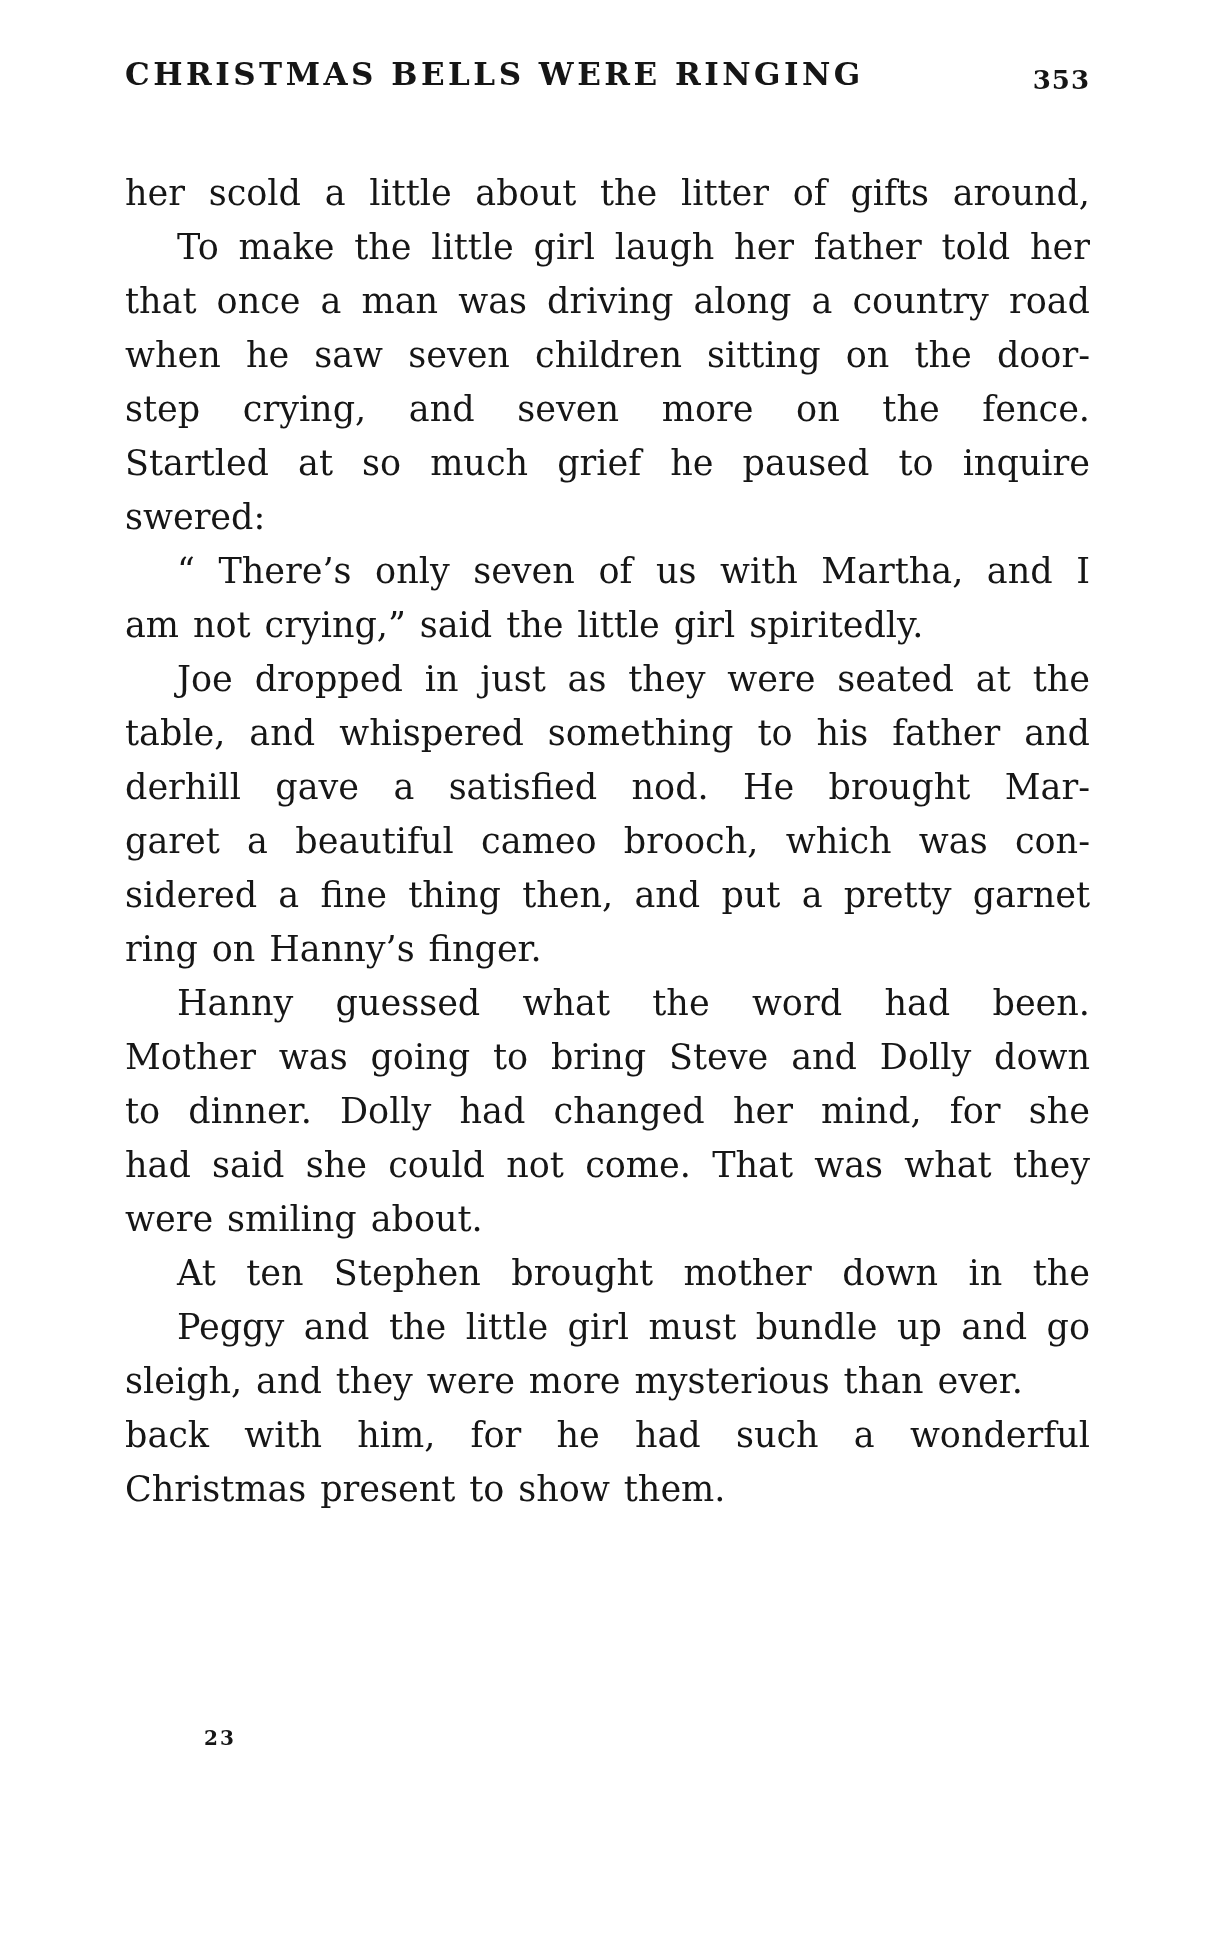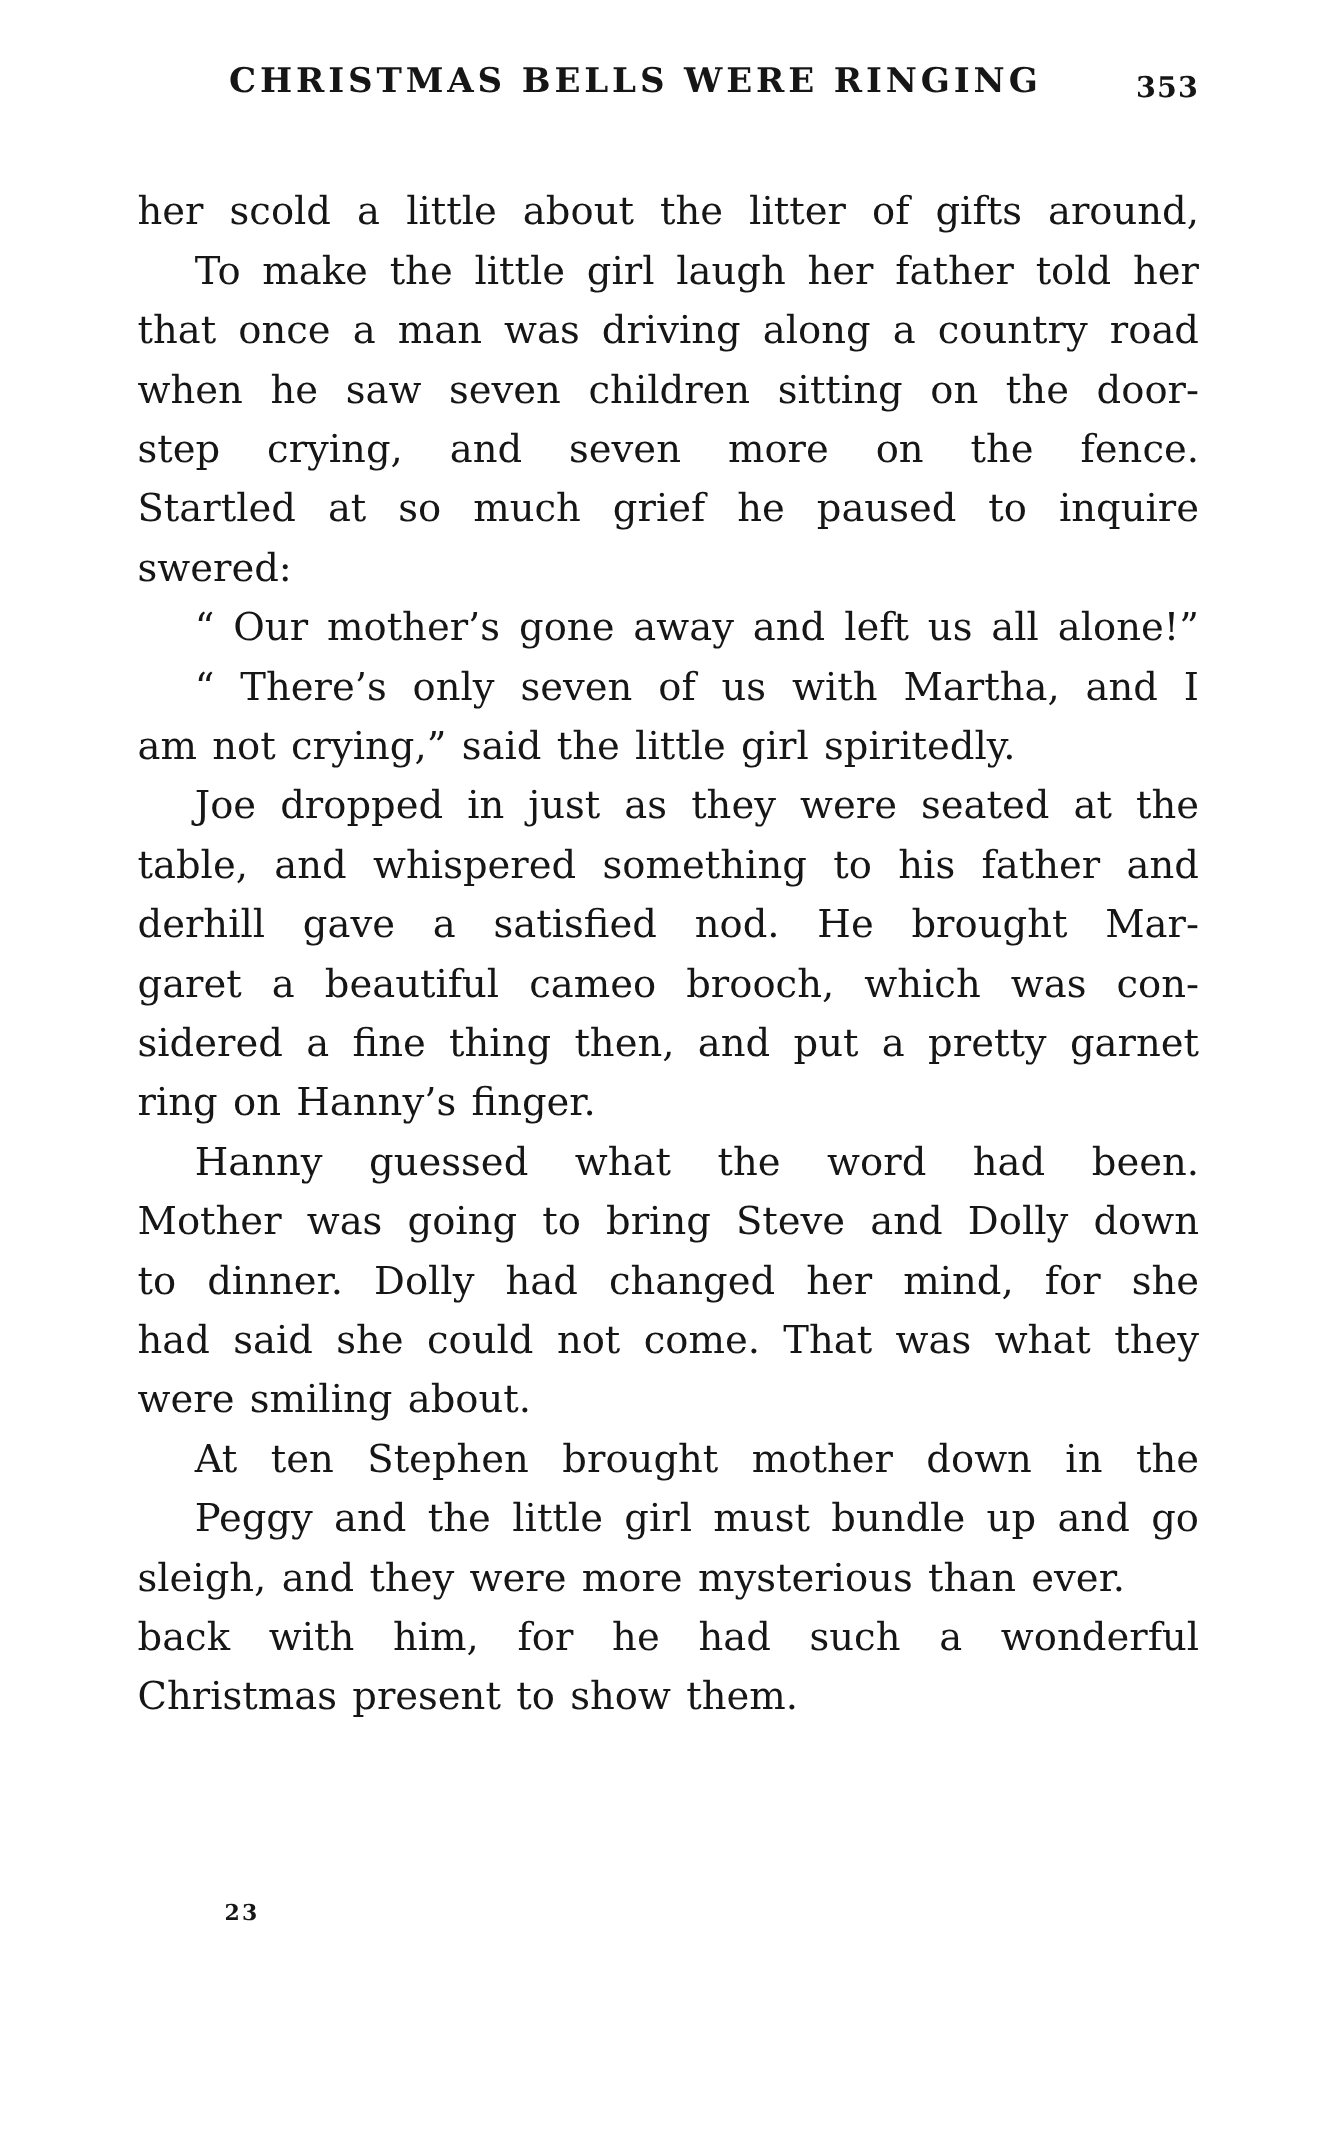--- a/index.html
+++ b/index.html
@@ -14,21 +14,20 @@
     overflow: hidden;
   }
   .running-head {
     position: absolute;
     top: 56px;
     left: 125px;
     width: 965px;
     height: 56px;
   }
   .head-title {
-    text-align: center;
     font-size: 31px;
     letter-spacing: 3.5px;
     font-weight: bold;
     white-space: nowrap;
     padding-right: 60px; 
   }
   .folio {
     position: absolute;
     right: 0;
     top: 9px;
@@ -72,21 +71,20 @@
   </div>
 
   <div class="body-text">
       <div class="line just">her scold a little about the litter of gifts around,</div>
       <div class="line indent just">To make the little girl laugh her father told her</div>
       <div class="line just">that once a man was driving along a country road</div>
       <div class="line just">when he saw seven children sitting on the door-</div>
       <div class="line just">step crying, and seven more on the fence.</div>
       <div class="line just">Startled at so much grief he paused to inquire</div>
       <div class="line">swered:</div>
-      <div class="line indent just">“ Our mother’s gone away and left us all alone!”</div>
       <div class="line indent just">“ There’s only seven of us with Martha, and I</div>
       <div class="line">am not crying,” said the little girl spiritedly.</div>
       <div class="line indent just">Joe dropped in just as they were seated at the</div>
       <div class="line just">table, and whispered something to his father and</div>
       <div class="line just">derhill gave a satisfied nod. He brought Mar-</div>
       <div class="line just">garet a beautiful cameo brooch, which was con-</div>
       <div class="line just">sidered a fine thing then, and put a pretty garnet</div>
       <div class="line">ring on Hanny’s finger.</div>
       <div class="line indent just">Hanny guessed what the word had been.</div>
       <div class="line just">Mother was going to bring Steve and Dolly down</div>

